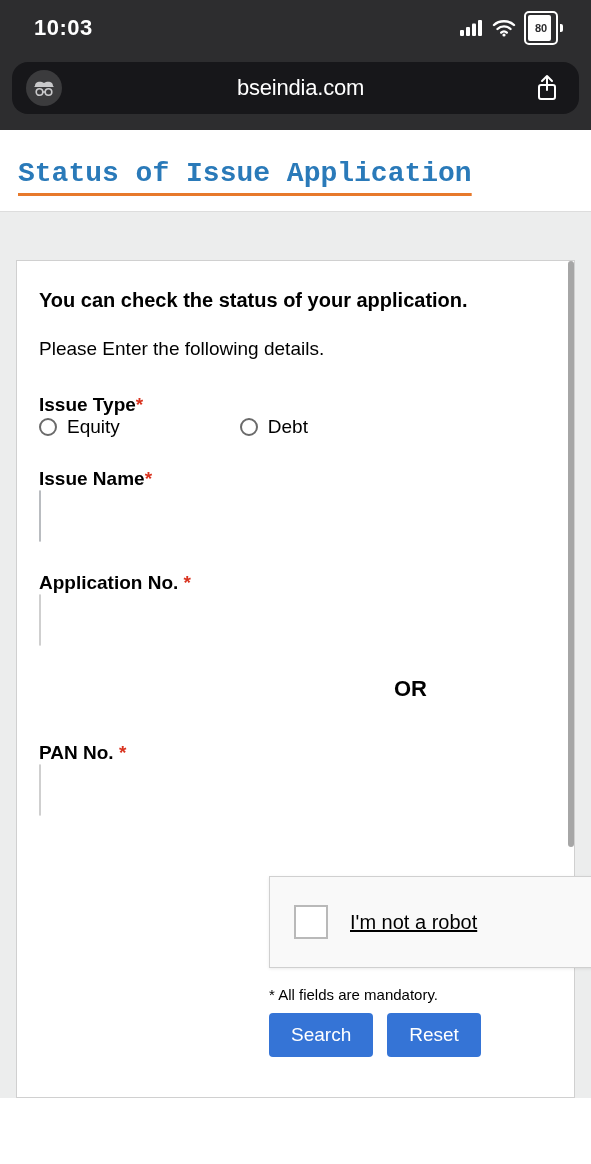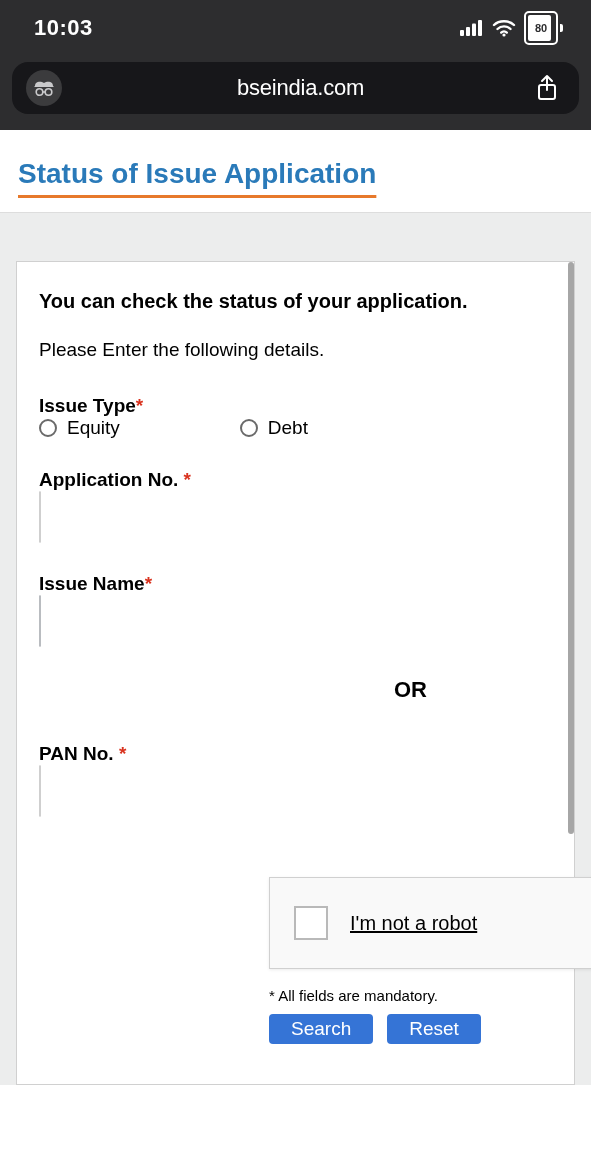--- a/index.html
+++ b/index.html
@@ -33,21 +33,21 @@
     .incognito {
       width:36px; height:36px; border-radius:50%; background:#3b3b3d;
       display:flex; align-items:center; justify-content:center; margin-right:10px;
     }
     .url-text { flex:1; text-align:center; font-size:22px; font-weight:400; letter-spacing:-0.2px; color:#fff; }
     .share-btn { width:36px; height:36px; display:flex; align-items:center; justify-content:center; }
 
     
     .page { background:#eceded; }
     .page-header {
-      background:#fff; padding: 28px 18px 22px; border-bottom:1px solid #ddd;
+      background:#fff; padding: 28px 18px 22px; border-bottom:1px solid #ddd;font-family:Liberation Mono, monospace;
     }
     .page-title {
       font-size: 28px; font-weight:700; color:#2a7ab9; text-decoration:underline;
       text-decoration-color:#e7792b; text-underline-offset:12px;
       text-decoration-thickness:3px;
     }
     .spacer { height: 48px; background:#eceded; }
 
     .form-card {
       margin: 0 16px; background:#fff; border:1px solid #d0d0d0; padding:28px 22px 40px;
@@ -81,21 +81,21 @@
     .captcha {
       margin-left:230px; width:330px; border:1px solid #d0d0d0; background:#f9f9f9;
       padding:28px 24px; display:flex; align-items:center; gap:22px;
       box-shadow:0 1px 3px rgba(0,0,0,0.08);
     }
     .captcha .chk { width:34px; height:34px; border:2px solid #b9b9b9; background:#fff; }
     .captcha .txt { font-size:20px;text-decoration:underline; }
 
     .note { margin:18px 0 10px 230px; font-size:15px; }
     .buttons { margin-left:230px; display:flex; gap:14px; }
-    .btn { background:#3574d6; color:#fff; font-size:19px; padding:4px 22px; border:none; border-radius:4px; }
+    .btn { background:#3574d6; color:#fff; font-size:19px; padding:11px 22px; border:none; border-radius:4px; }
 
   </style>
 </head>
 <body>
 
 <div class="statusbar">
   <div class="time">10:03</div>
   <div class="status-right">
     <span>
       <svg width="24" height="16" viewBox="0 0 24 16">
@@ -170,33 +170,33 @@
         </label>
         <label class="radio">
           <span class="circ"></span>
             <span>Debt</span>
         </label>
       </div>
     </div>
 
     <div class="row">
       <div class="label">
+        <span>Issue Name</span><span class="req">*</span>
+      </div>
+      <div class="control">
+        <div class="select-box"></div>
+      </div>
+    </div>
+
+    <div class="row">
+      <div class="label">
         <span>Application No. </span><span class="req">*</span>
       </div>
       <div class="control">
         <div class="text-box"></div>
-      </div>
-    </div>
-
-    <div class="row">
-      <div class="label">
-        <span>Issue Name</span><span class="req">*</span>
-      </div>
-      <div class="control">
-        <div class="select-box"></div>
       </div>
     </div>
 
     <div class="or">OR</div>
 
     <div class="row" style="margin-bottom:60px;">
       <div class="label">
         <span>PAN No. </span><span class="req">*</span>
       </div>
       <div class="control">

